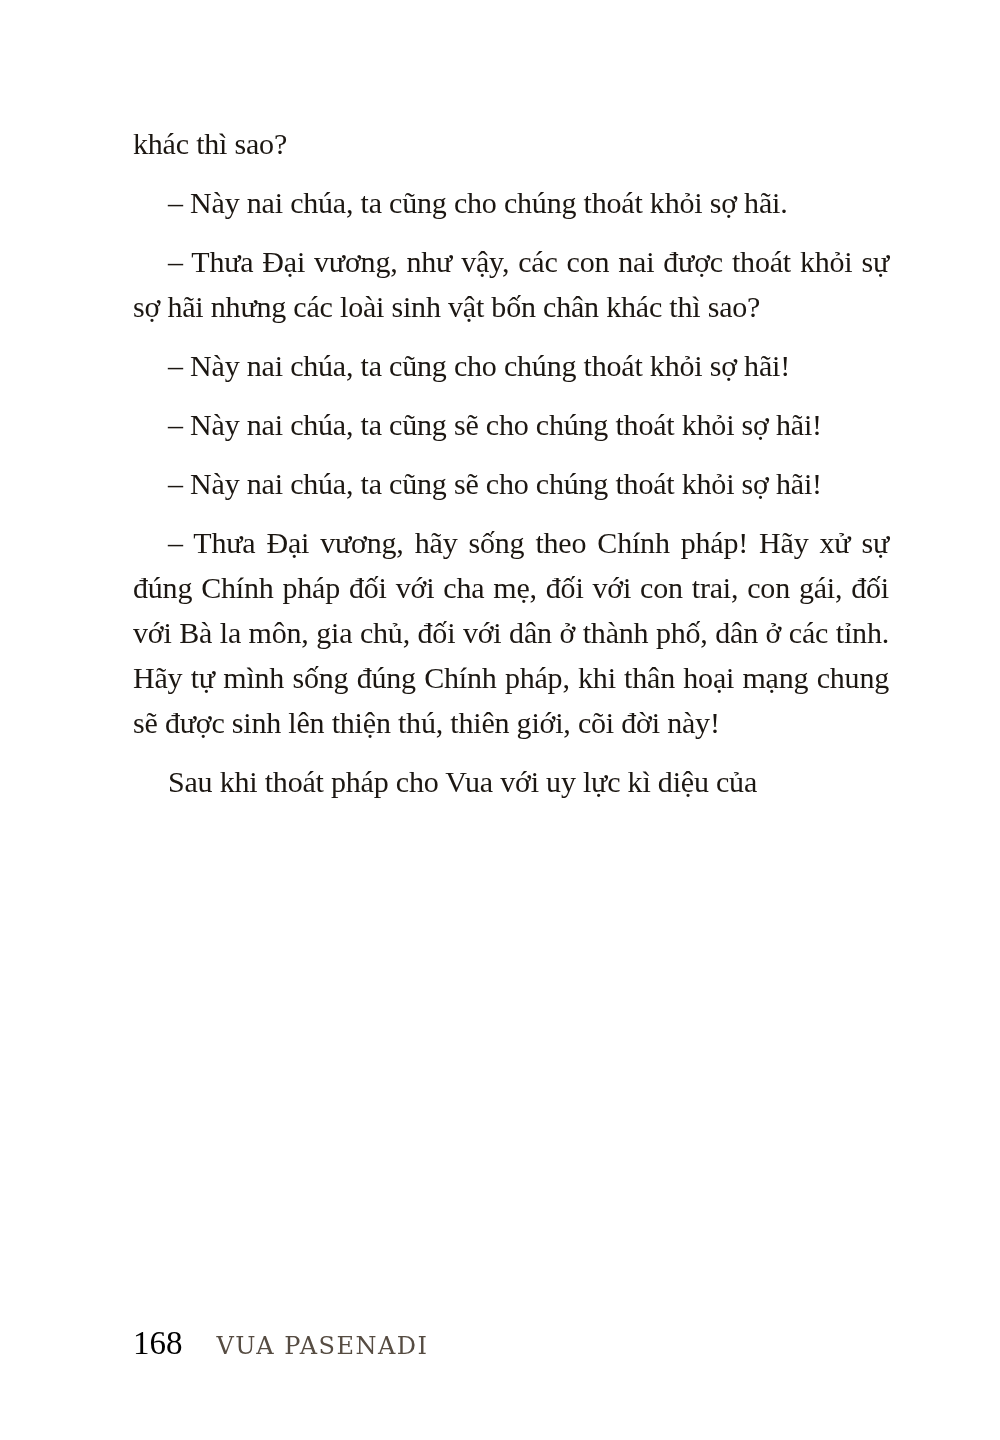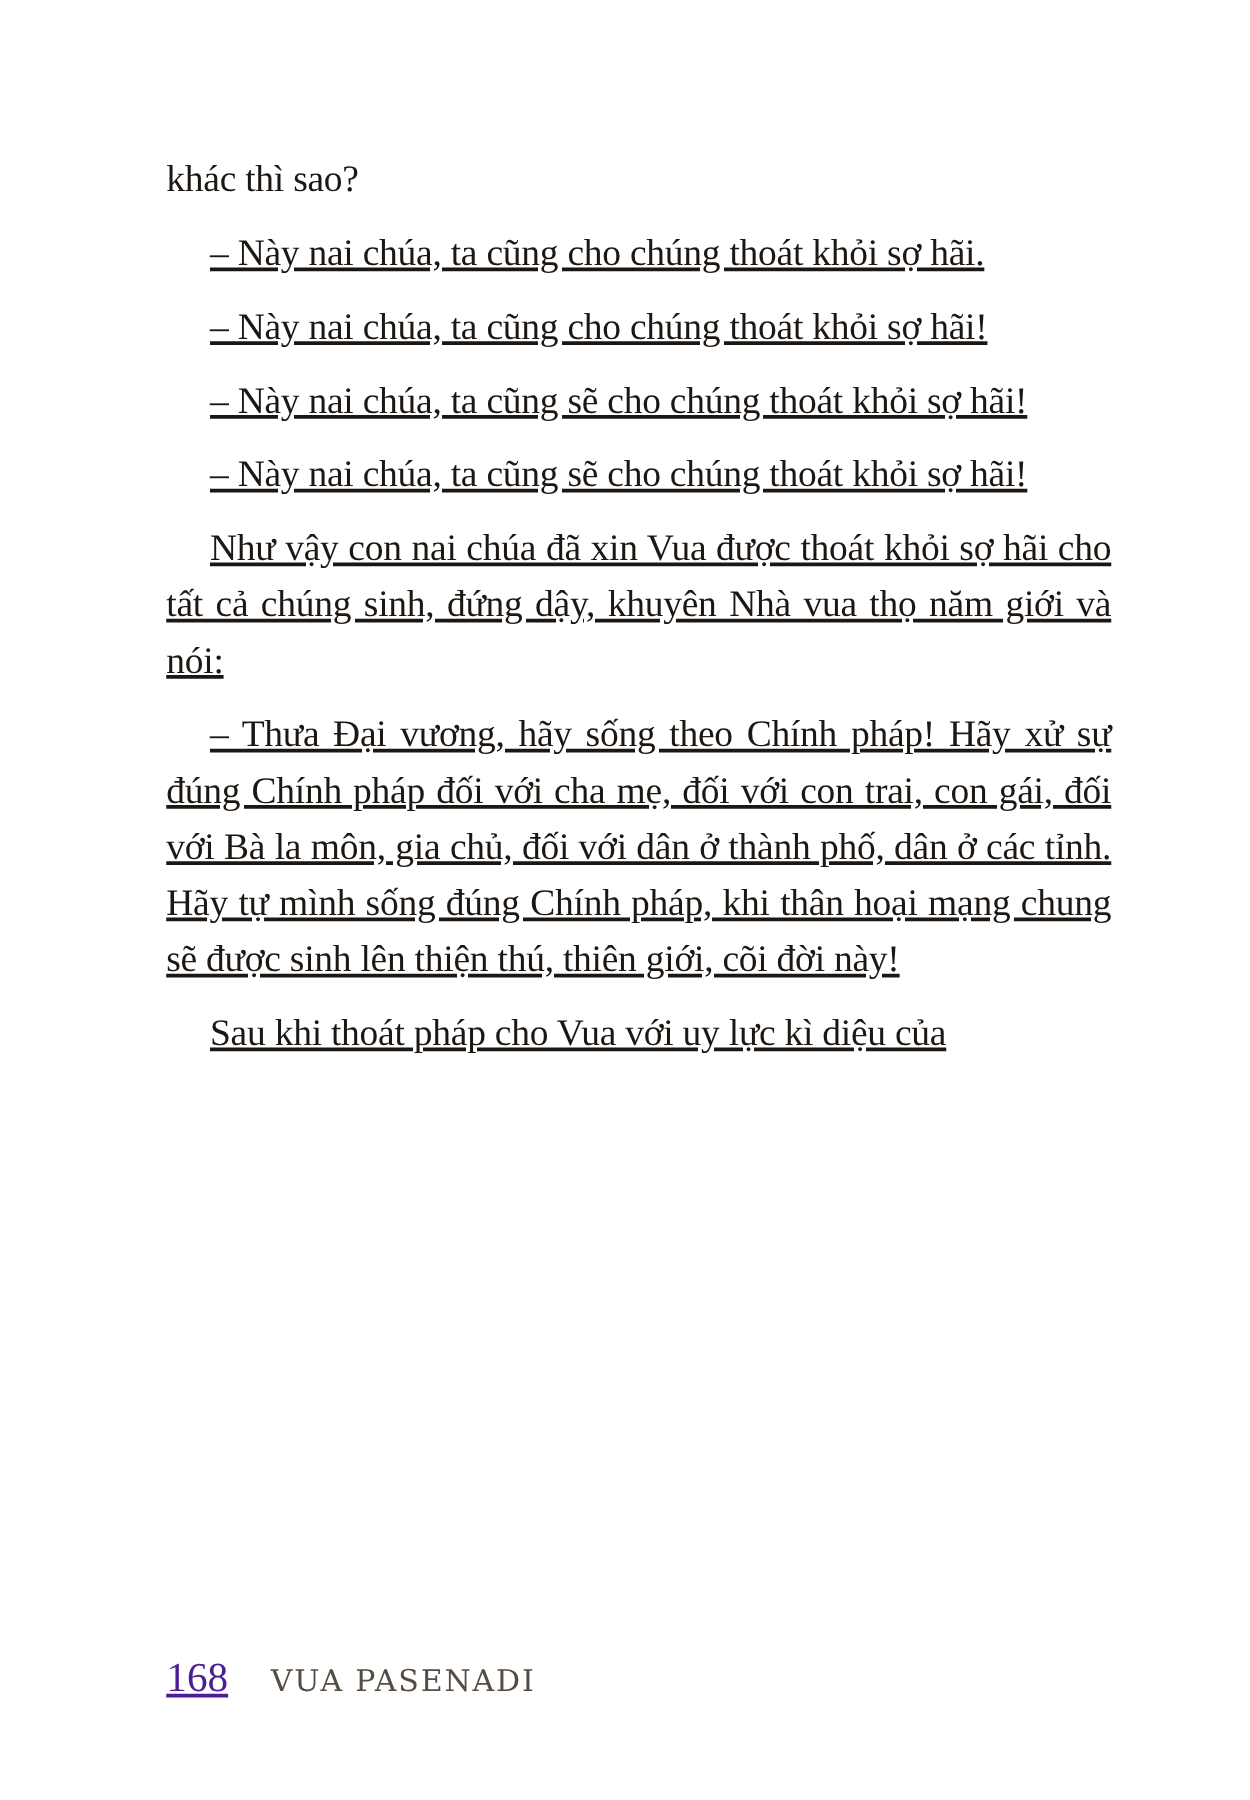--- a/index.html
+++ b/index.html
@@ -24,56 +24,54 @@
     font-size: 30px;
     line-height: 45px;
     text-align: justify;
     letter-spacing: -0.2px;
   }
   .text-block p {
     margin: 0 0 14px 0;
   }
   .text-block p.indent {
     text-indent: 35px;
-    text-decoration: underline;
   }
   .footer {
     position: absolute;
     left: 133px;
     top: 1325px;
     display: flex;
     align-items: baseline;
   }
   .page-number {
     font-size: 33px;
-    color: #4c1d95;
+    color: #000000;
     font-family: "Liberation Serif", serif;
-    text-decoration: underline;
   }
   .running-title {
     margin-left: 34px;
     font-size: 24px;
     font-family: "DejaVu Serif", serif;
     color: #564c42;
     letter-spacing: 1.5px;
     font-weight: 500;
   }
 </style>
 </head>
 <body>
 
 <div class="page">
 
   <div class="text-block">
     <p>khác thì sao?</p>
     <p class="indent">– Này nai chúa, ta cũng cho chúng thoát khỏi sợ hãi.</p>
+    <p class="indent">– Thưa Đại vương, như vậy, các con nai được thoát khỏi sự sợ hãi nhưng các loài sinh vật bốn chân khác thì sao?</p>
     <p class="indent">– Này nai chúa, ta cũng cho chúng thoát khỏi sợ hãi!</p>
     <p class="indent">– Này nai chúa, ta cũng sẽ cho chúng thoát khỏi sợ hãi!</p>
     <p class="indent">– Này nai chúa, ta cũng sẽ cho chúng thoát khỏi sợ hãi!</p>
-    <p class="indent">Như vậy con nai chúa đã xin Vua được thoát khỏi sợ hãi cho tất cả chúng sinh, đứng dậy, khuyên Nhà vua thọ năm giới và nói:</p>
     <p class="indent">– Thưa Đại vương, hãy sống theo Chính pháp! Hãy xử sự đúng Chính pháp đối với cha mẹ, đối với con trai, con gái, đối với Bà la môn, gia chủ, đối với dân ở thành phố, dân ở các tỉnh. Hãy tự mình sống đúng Chính pháp, khi thân hoại mạng chung sẽ được sinh lên thiện thú, thiên giới, cõi đời này!</p>
     <p class="indent">Sau khi thoát pháp cho Vua với uy lực kì diệu của</p>
   </div>
 
   <div class="footer">
     <span class="page-number">168</span>
     <span class="running-title">VUA PASENADI</span>
   </div>
 
 </div>

